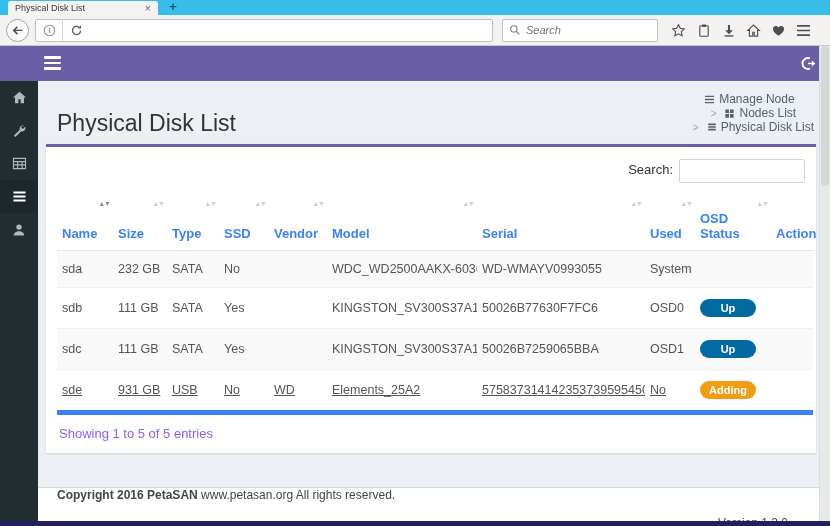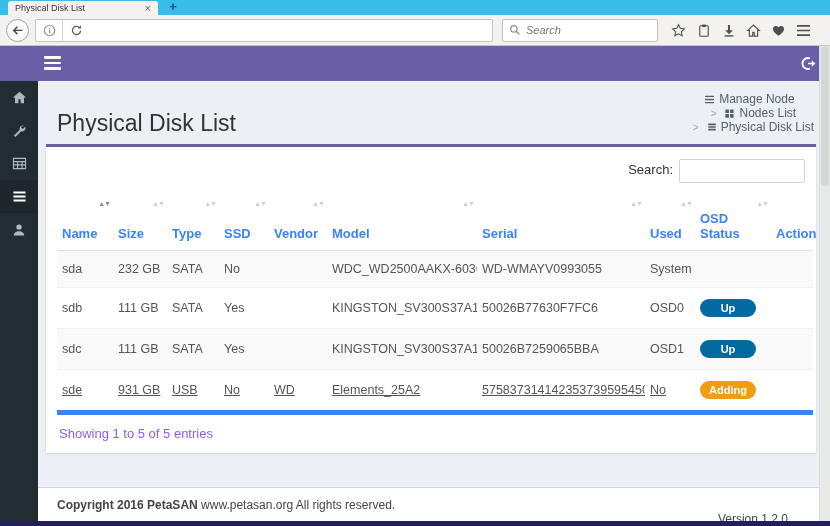--- a/index.html
+++ b/index.html
@@ -118,21 +118,21 @@
   .add-btn {
     width:27px; height:25px; background:#f4f4f4; border:1px solid #d6d6d6; border-radius:3px;
     font-size:14px; font-weight:bold; color:#333; line-height:22px; text-align:center; cursor:pointer;
     font-family:"Liberation Sans", sans-serif;
   }
   .table-summary { font-size:13px; color:#8b5cf6; padding:11px 2px 8px; }
 
   
   .app-footer {
     position:absolute; left:38px; right:0; bottom:5px; height:34px; background:#fff;
-    border-top:1px solid #d2d6de; display:flex; align-items:center;
+    border-top:1px solid #d2d6de; display:flex; align-items:flex-start;
     padding:0 42px 0 19px; font-size:12px; color:#444;
   }
   .foot-bold { font-weight:bold; }
   .foot-version { margin-left:auto; font-weight:normal;margin-top:28px; }
 
   .bottom-strip { position:absolute; left:0; right:0; bottom:0; height:5px; background:#231f5c; }
   .scrollbar { position:absolute; right:0; top:46px; bottom:5px; width:11px; background:#e7eae6; border-left:1px solid #dadedb; }
   .scroll-thumb { position:absolute; top:0; left:1px; right:1px; height:140px; background:#d3d8d4; border-radius:4px; }
 </style>
 </head>

